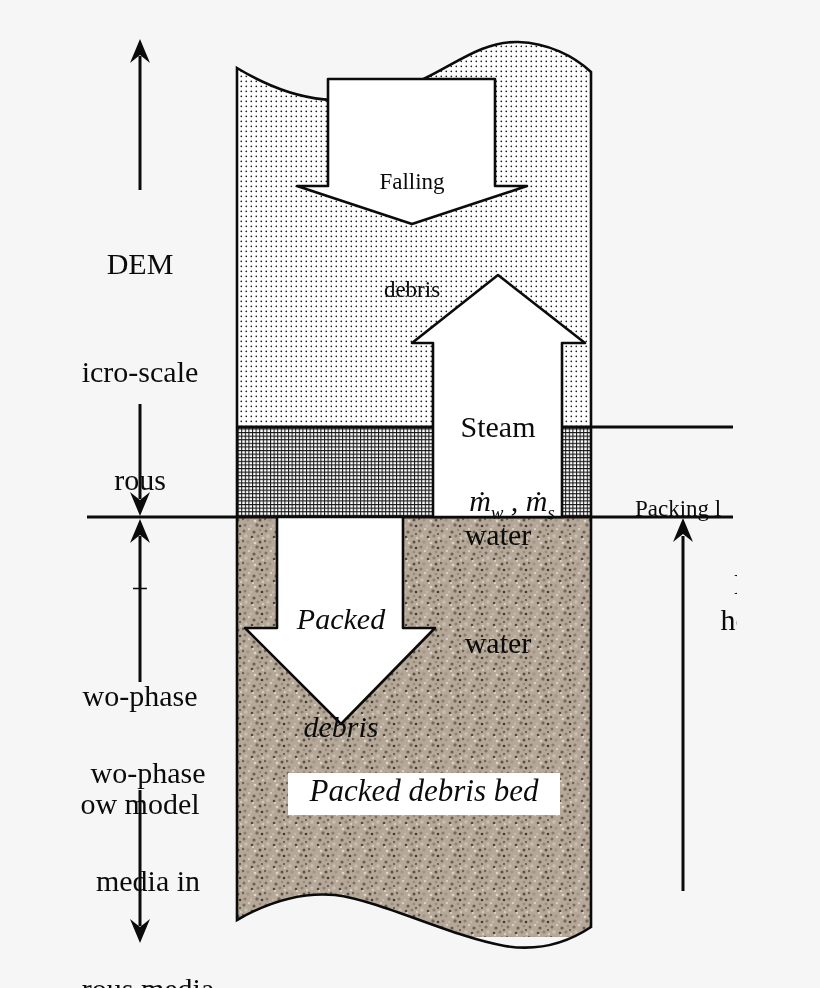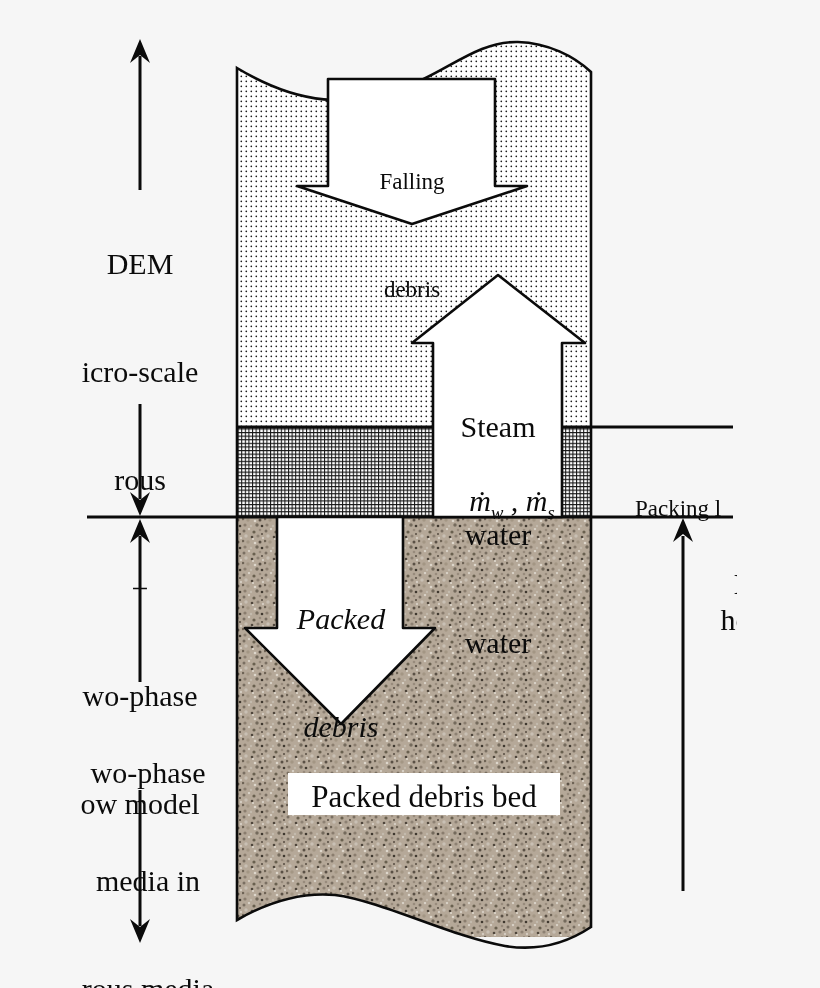--- a/index.html
+++ b/index.html
@@ -30,22 +30,23 @@
     white-space:pre;
     font-style:italic;
   }
   .formula sub{font-size:0.62em;line-height:0;vertical-align:-0.45em;font-style:italic;}
   .formula sub sub{font-size:0.78em;vertical-align:-0.55em;}
   .ol{text-decoration:overline;}
   .bed-label-box{
     position:absolute;
     left:288px;top:773px;width:272px;height:42px;
     background:#ffffff;
-    display:flex;align-items:flex-end;justify-content:center;
+    display:flex;align-items:flex-start;justify-content:center;
     font-size:31px;
+    font-style:italic;
   }
   .clip-right{
     position:absolute;
     left:660px;top:556px;width:77px;height:92px;
     overflow:hidden;
   }
   .clip-right .inner{
     position:absolute;left:-2px;top:10px;width:200px;
     text-align:center;font-size:30px;line-height:36px;
   }

